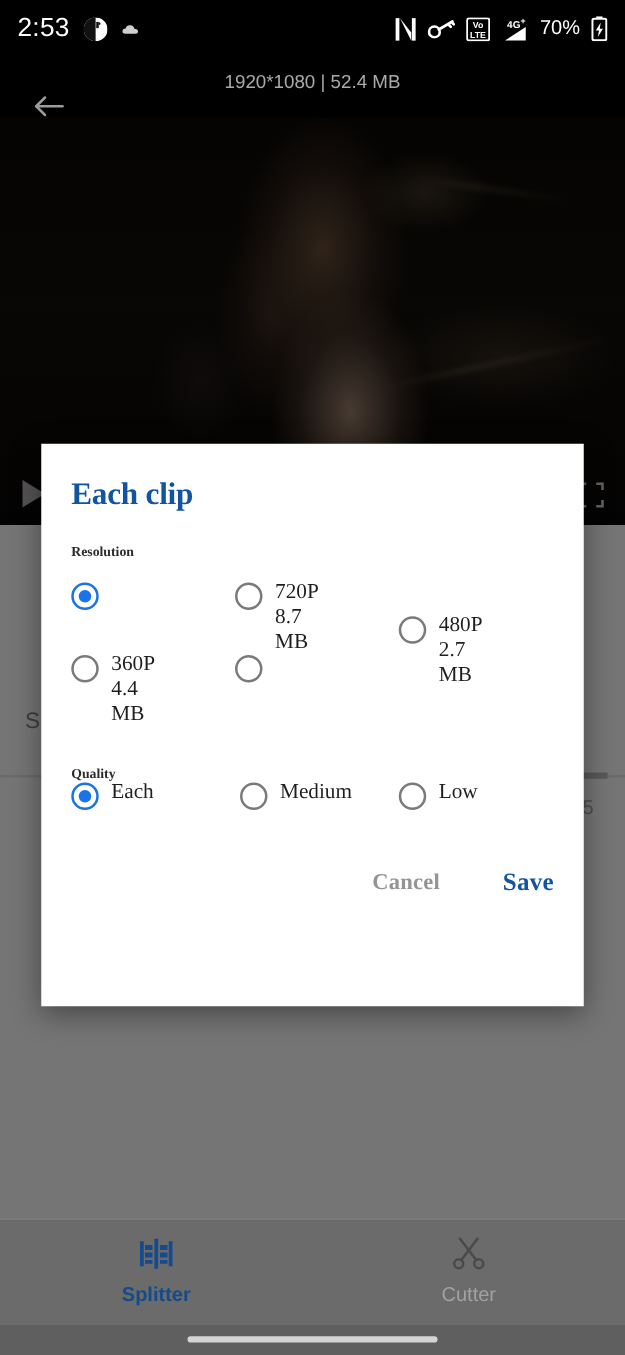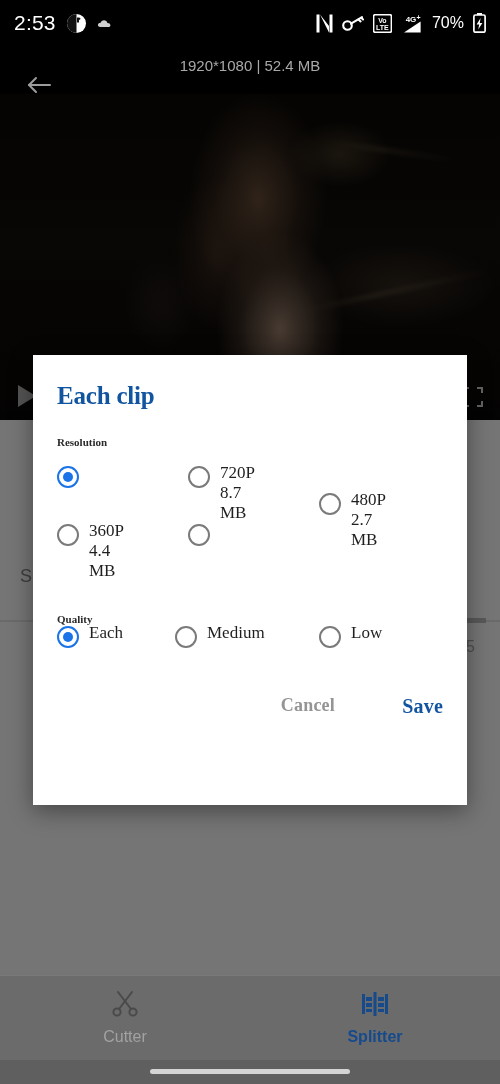--- a/index.html
+++ b/index.html
@@ -187,21 +187,21 @@
   .radio-opt.selected .radio-ring::after {
     content:""; position:absolute;
     left:4px; top:4px; width:10px; height:10px;
     border-radius:50%; background:#1a73e8;
   }
   .radio-text { line-height:1.18; }
   .radio-label { font-size:17px; color:#1f1f1f; display:block; }
   .radio-sub   { font-size:17px; color:#1f1f1f; display:block; }
 
   #btn-cancel {
-    position:absolute; right:132px; top:340px;
+    position:absolute; right:115px; top:340px;
     font-size:18px; font-weight:bold; color:#949494;
     letter-spacing:0.2px;
   }
   #btn-save {
     position:absolute; right:24px; top:340px;
     font-size:20px; font-weight:bold; color:#11549f;
     letter-spacing:0.2px;
   }
 
   
@@ -332,68 +332,68 @@
 
     <div id="quality-label" class="section-label">Quality</div>
 
     <div class="radio-grid" id="quality-row">
       <div class="radio-opt selected" style="left:0px;">
         <span class="radio-ring"></span>
         <span class="radio-text">
           <span class="radio-label">Each</span>
         </span>
       </div>
-      <div class="radio-opt" style="left:118px;text-align:center;">
+      <div class="radio-opt" style="left:135px;text-align:center;">
         <span class="radio-ring"></span>
         <span class="radio-text">
           <span class="radio-label">Medium</span>
         </span>
       </div>
       <div class="radio-opt" style="left:262px;">
         <span class="radio-ring"></span>
         <span class="radio-text">
           <span class="radio-label">Low</span>
         </span>
       </div>
     </div>
 
     <div id="btn-cancel">Cancel</div>
     <div id="btn-save">Save</div>
   </div>
 
   <div id="bottom-nav">
-    <div class="nav-tab inactive">
-      <span>
-        <svg width="28" height="28" viewBox="0 0 28 28" fill="none" stroke="#4a4a4a" stroke-width="2" stroke-linecap="round">
-          <path d="M7 2 L20 19"></path>
-          <path d="M21 2 L8 19"></path>
-          <circle cx="6" cy="22" r="3.6"></circle>
-          <circle cx="22" cy="22" r="3.6"></circle>
-        </svg>
-      </span>
-      <span class="nav-label">Cutter</span>
-    </div>
     <div class="nav-tab active">
       <span>
         <svg width="30" height="28" viewBox="0 0 30 28">
           <g fill="#174a8b">
             <rect x="2" y="4" width="3" height="20"></rect>
             <rect x="6" y="7" width="6" height="4"></rect>
             <rect x="6" y="13" width="6" height="4"></rect>
             <rect x="6" y="19" width="6" height="3"></rect>
             <rect x="13.5" y="2" width="3" height="24"></rect>
             <rect x="18" y="7" width="6" height="4"></rect>
             <rect x="18" y="13" width="6" height="4"></rect>
             <rect x="18" y="19" width="6" height="3"></rect>
             <rect x="25" y="4" width="3" height="20"></rect>
           </g>
         </svg>
       </span>
       <span class="nav-label">Splitter</span>
     </div>
+    <div class="nav-tab inactive">
+      <span>
+        <svg width="28" height="28" viewBox="0 0 28 28" fill="none" stroke="#4a4a4a" stroke-width="2" stroke-linecap="round">
+          <path d="M7 2 L20 19"></path>
+          <path d="M21 2 L8 19"></path>
+          <circle cx="6" cy="22" r="3.6"></circle>
+          <circle cx="22" cy="22" r="3.6"></circle>
+        </svg>
+      </span>
+      <span class="nav-label">Cutter</span>
+    </div>
   </div>
 
   <div id="gesture-area">
     <div id="gesture-bar"></div>
   </div>
 
   <div id="status-bar">
     <div id="status-left">
       <span id="clock">2:53</span>
       <span class="sb-ico">

